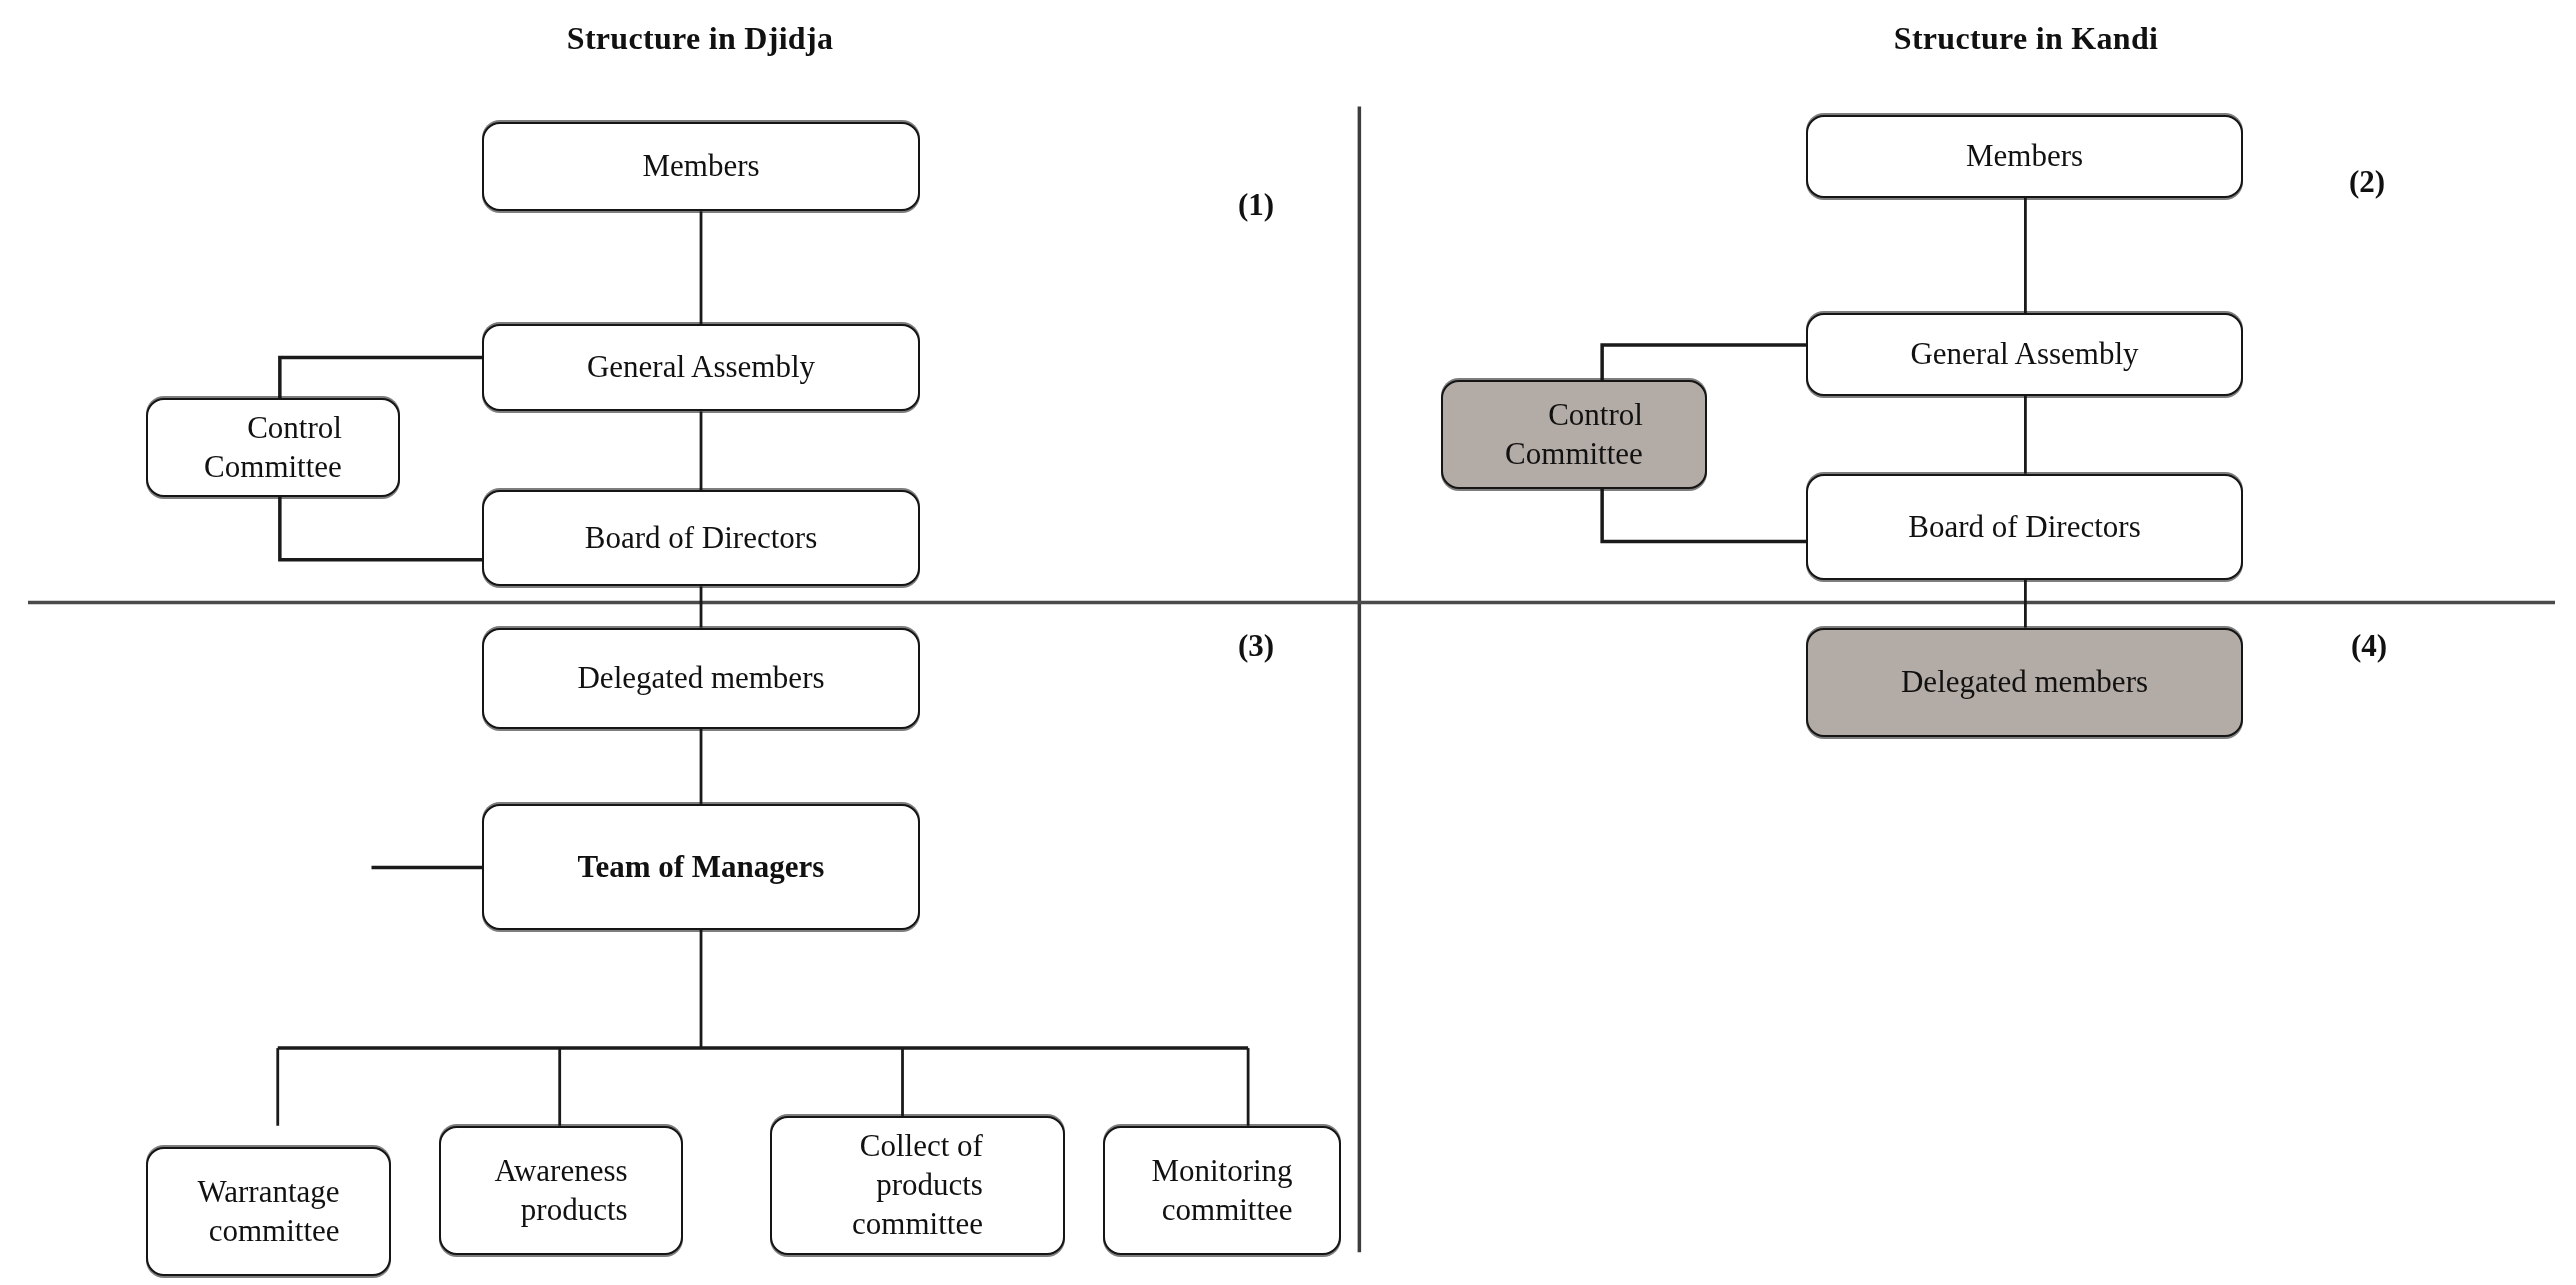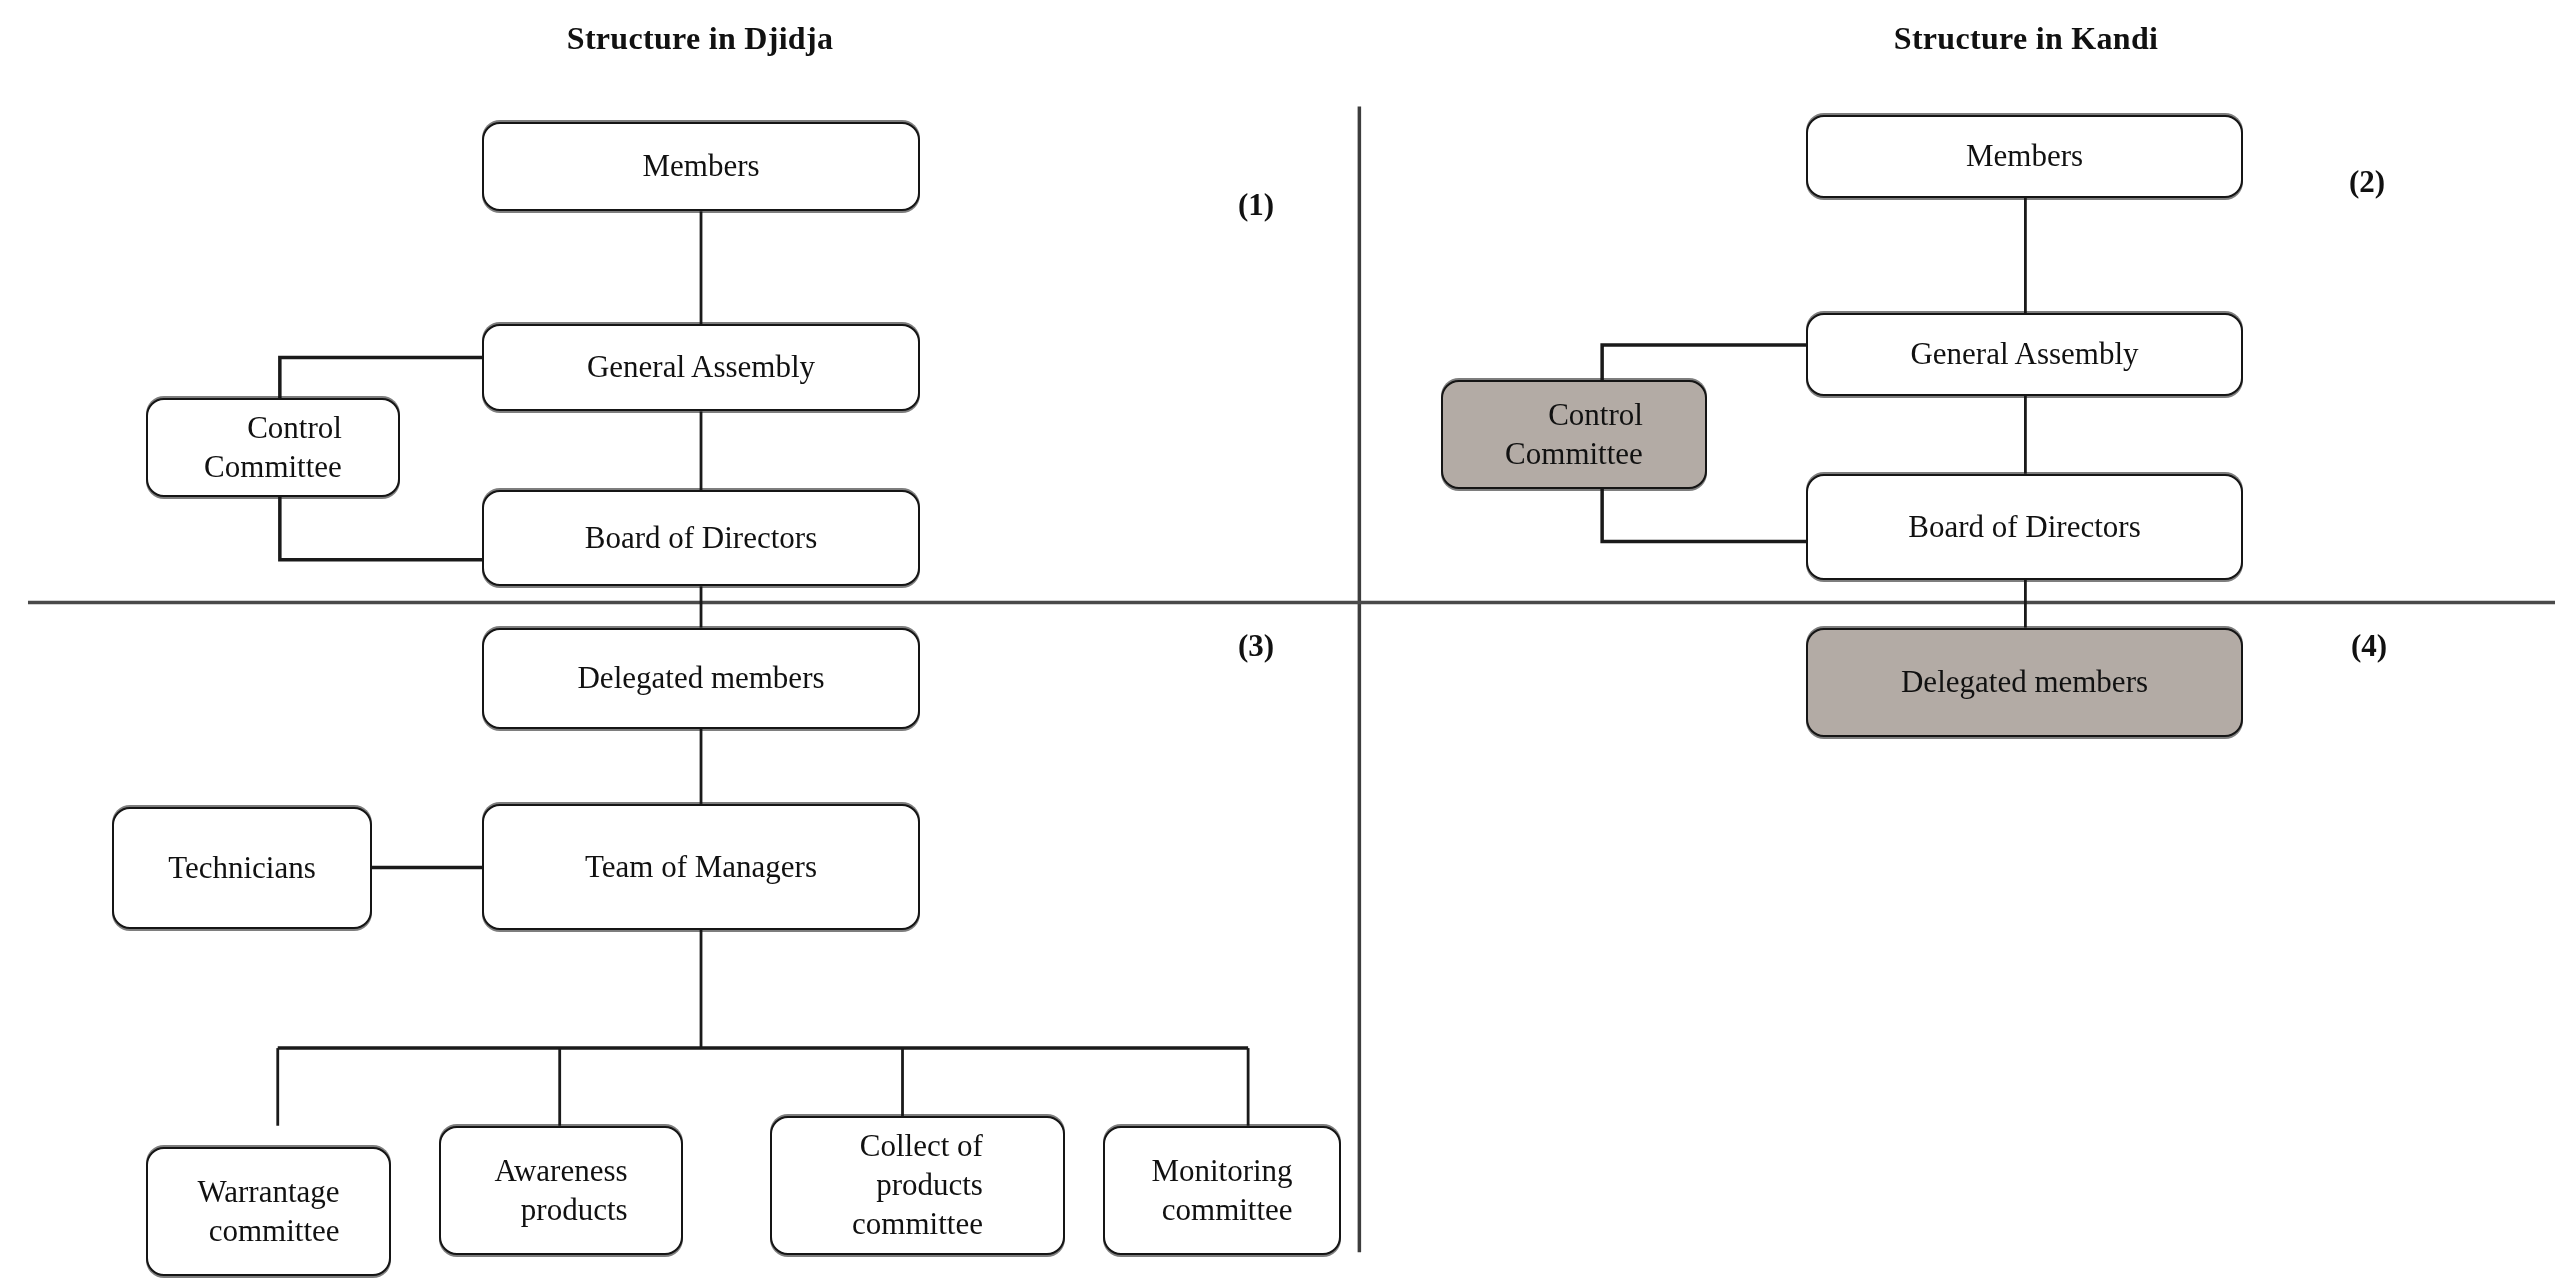--- a/index.html
+++ b/index.html
@@ -46,21 +46,21 @@
     font-weight:bold;
     text-align:center;
     transform:translate(-50%,-50%);
   }
   
   #members-d     {left:482px;  top:122px;  width:438px; height:89px;}
   #ga-d          {left:482px;  top:324px;  width:438px; height:87px;}
   #cc-d          {left:146px;  top:398px;  width:254px; height:99px;}
   #bod-d         {left:482px;  top:490px;  width:438px; height:96px;}
   #dm-d          {left:482px;  top:628px;  width:438px; height:101px;}
-  #tom-d         {left:482px;  top:804px; width:438px; height:126px;}
+  #tom-d         {left:482px;  top:804px; width:438px; height:126px;font-weight:bold;}
   #tech-d        {left:112px;  top:807px; width:260px; height:122px;}
   #warrantage-d  {left:146px;  top:1126px; width:245px; height:129px;margin-top:21px;}
   #awareness-d   {left:439px;  top:1126px; width:244px; height:129px;}
   #collect-d     {left:770px; top:1116px; width:295px; height:139px;}
   #monitoring-d  {left:1103px; top:1126px; width:238px; height:129px;}
   #members-k     {left:1806px; top:115px;  width:437px; height:83px;}
   #ga-k          {left:1806px; top:313px;  width:437px; height:83px;}
   #cc-k          {left:1441px; top:380px;  width:266px; height:109px;}
   #bod-k         {left:1806px; top:474px;  width:437px; height:106px;}
   #dm-k          {left:1806px; top:628px;  width:437px; height:109px;}
@@ -110,21 +110,20 @@
   <div class="quadrant-label" id="label-3">(3)</div>
   <div class="quadrant-label" id="label-4">(4)</div>
 
   <div class="node" id="members-d">Members</div>
   <div class="node" id="ga-d">General Assembly</div>
   <div class="node" id="cc-d">Control
 Committee</div>
   <div class="node" id="bod-d">Board of Directors</div>
   <div class="node" id="dm-d">Delegated members</div>
   <div class="node" id="tom-d">Team of Managers</div>
-  <div class="node" id="tech-d">Technicians</div>
   <div class="node" id="warrantage-d">Warrantage
 committee</div>
   <div class="node" id="awareness-d">Awareness
 products</div>
   <div class="node" id="collect-d">Collect of
 products
 committee</div>
   <div class="node" id="monitoring-d">Monitoring
 committee</div>
 

